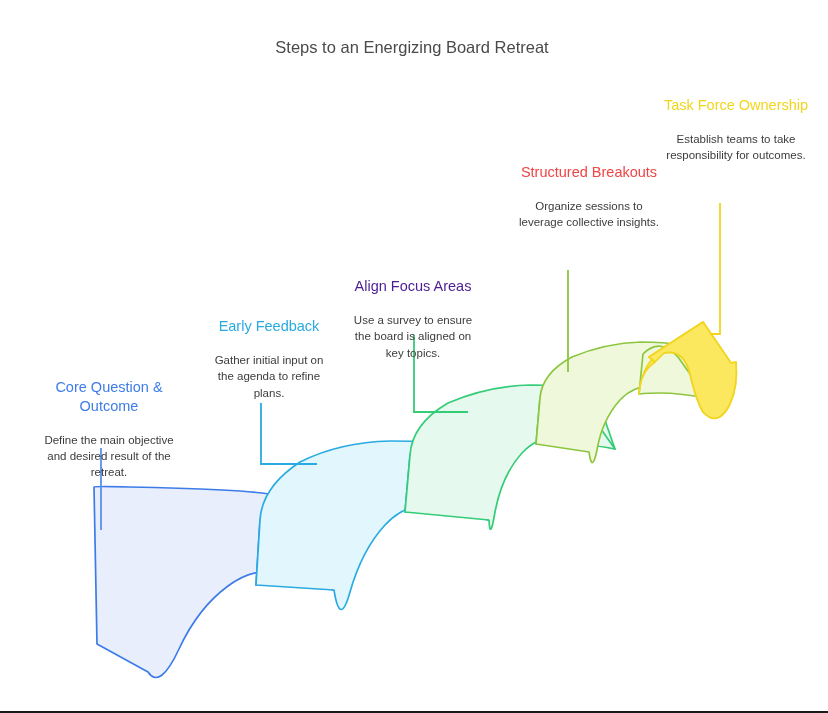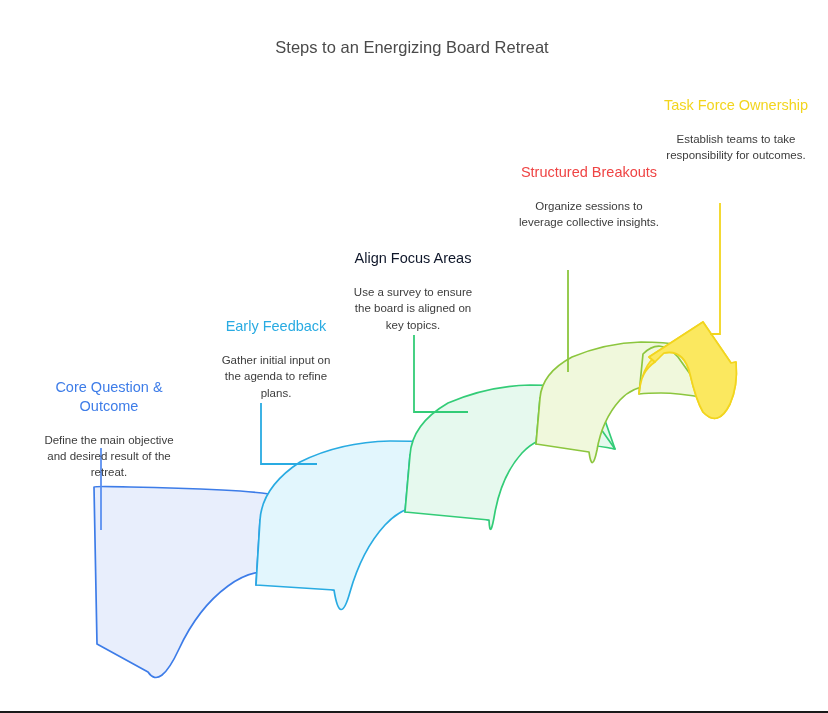--- a/index.html
+++ b/index.html
@@ -50,21 +50,21 @@
     margin: 0 0 10px 0;
   }
   .step-desc {
     font-size: 11.5px;
     line-height: 1.42;
     color: #3c3c3c;
     margin: 16px;
   }
   
   #step-0 { left: 26px;  top: 378px; width: 166px; }
-  #step-1 { left: 197px; top: 317px; width: 158px; }
+  #step-1 { left: 190px; top: 317px; width: 158px; }
   #step-2 { left: 330px; top: 249px; width: 166px; }
   #step-3 { left: 500px; top: 163px; width: 178px; }
   #step-4 { left: 650px; top: 96px;  width: 172px; }
 </style>
 </head>
 <body style="background: rgb(255, 255, 255);">
 
 <div id="infographic-root">
 
   <svg class="chart-svg" viewBox="0 0 828 713">
@@ -132,21 +132,21 @@
     <div class="step-label" style="color: rgb(61, 124, 232);">Core Question &amp; Outcome</div>
     <div class="step-desc">Define the main objective and desired result of the retreat.</div>
   </div>
 
   <div class="step-block" id="step-1">
     <div class="step-label" style="color: rgb(41, 171, 226);">Early Feedback</div>
     <div class="step-desc">Gather initial input on the agenda to refine plans.</div>
   </div>
 
   <div class="step-block" id="step-2">
-    <div class="step-label" style="color: #0f172a;">Align Focus Areas</div>
+    <div class="step-label" style="color: #4c1d95; margin-top: 28px;">Align Focus Areas</div>
     <div class="step-desc">Use a survey to ensure the board is aligned on key topics.</div>
   </div>
 
   <div class="step-block" id="step-3">
     <div class="step-label" style="color: #ef4444;">Structured Breakouts</div>
     <div class="step-desc">Organize sessions to leverage collective insights.</div>
   </div>
 
   <div class="step-block" id="step-4">
     <div class="step-label" style="color: rgb(242, 213, 30);">Task Force Ownership</div>

